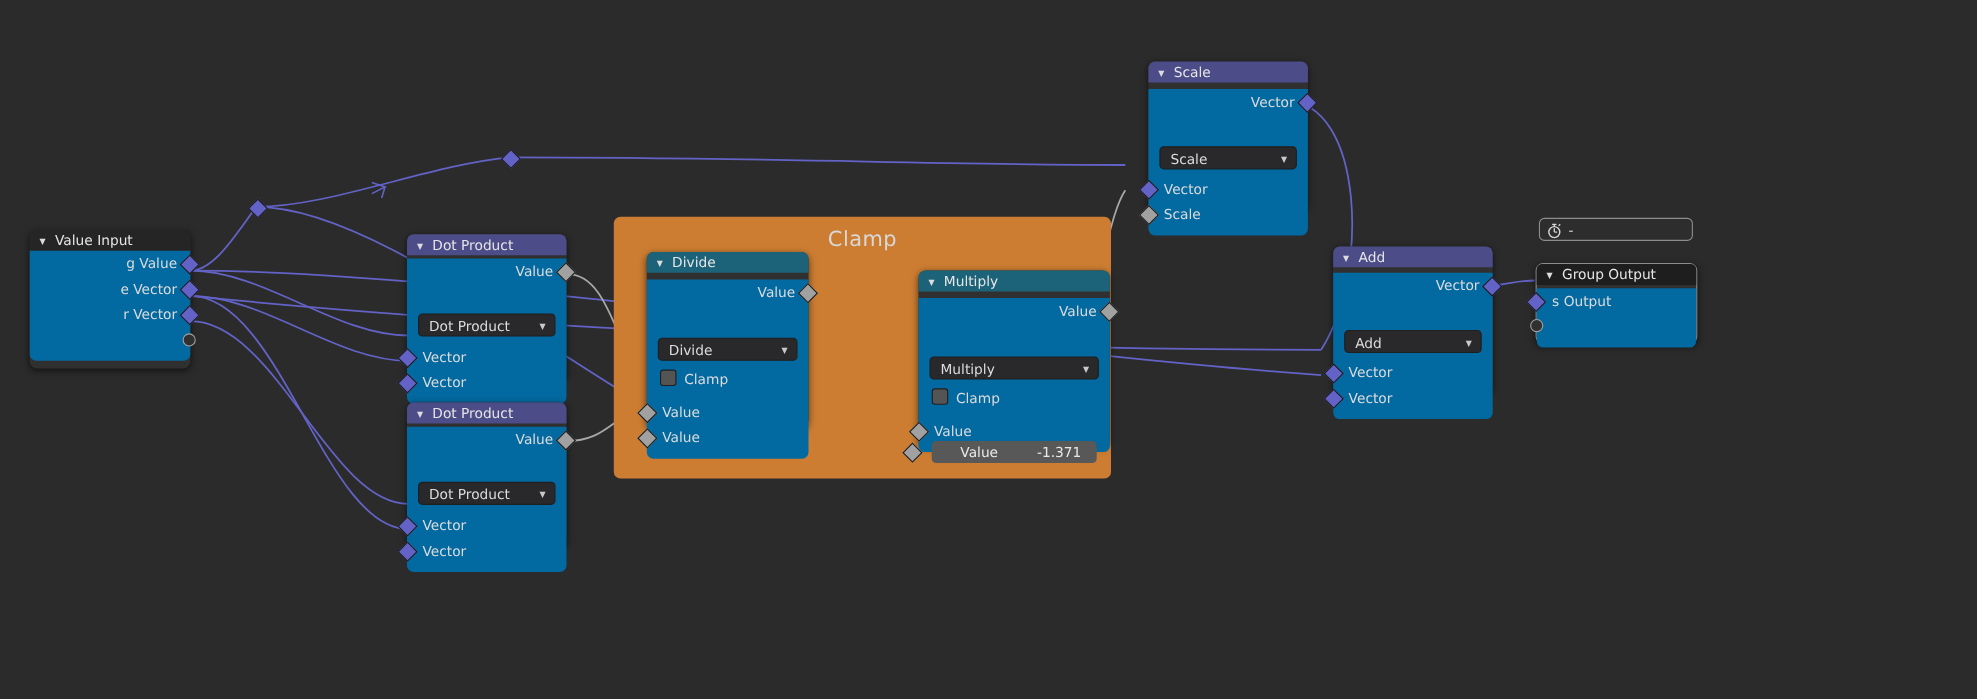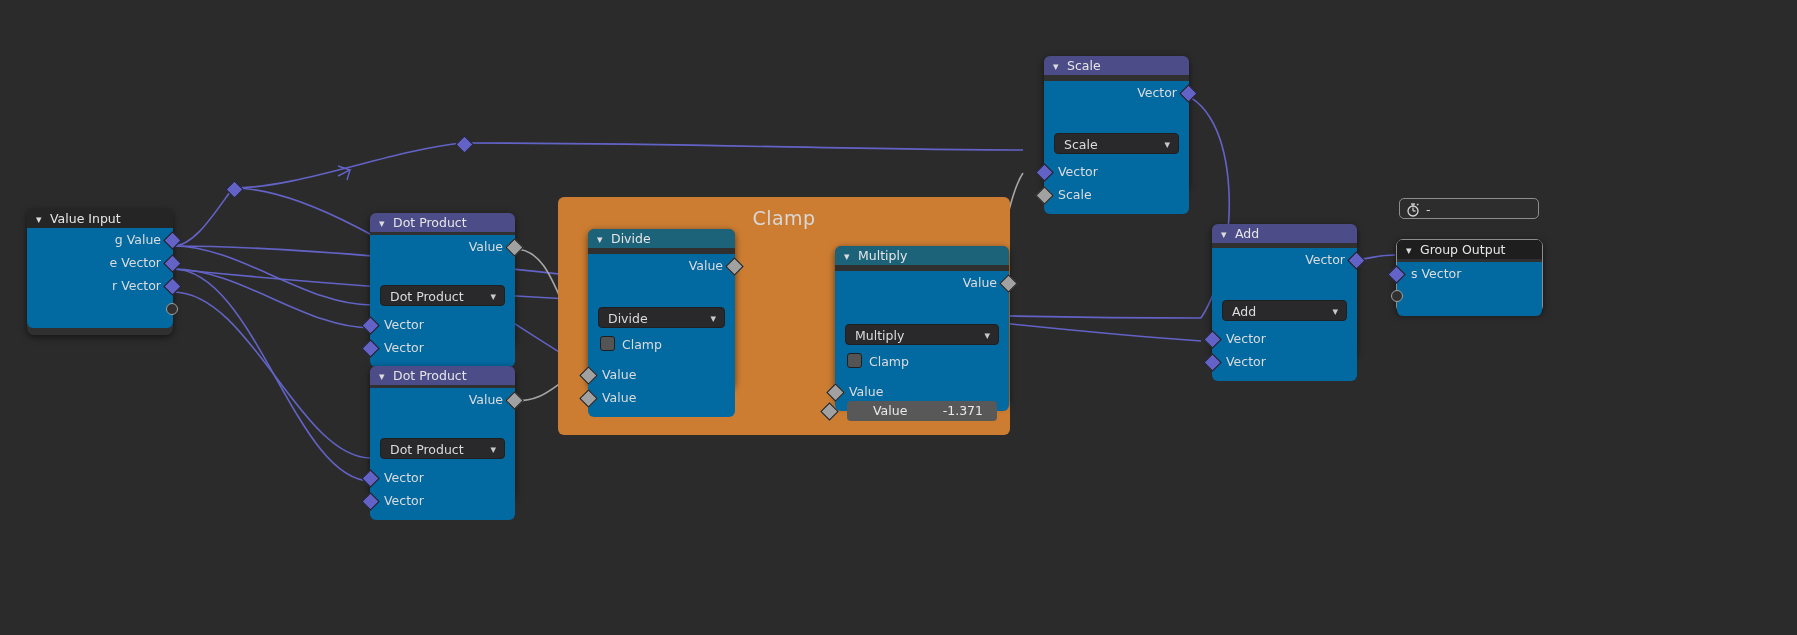--- a/index.html
+++ b/index.html
@@ -292,21 +292,21 @@
     <span>-</span>
   </div>
 
   <div class="node outlined" id="n-group-output" style="left: 1396px; top: 219px; width: 145px; height: 72px; margin-top: 20px;">
     <div class="hdr dark" style="background: rgb(30, 30, 30);">
       <span class="chev">▾</span><span class="t">Group Output</span>
     </div>
     <div class="body">
       <div class="row in" style="margin-top:3px;">
         <span class="sock diamond vec" style="left:-7px;top:6px;"></span>
-        <span>s Vector</span>
+        <span>s Output</span>
       </div>
       <div class="row in">
         <span class="sock circle" style="left:-6px;top:5px;"></span>
       </div>
     </div>
   </div>
 
   <span class="sock diamond vec" id="rr-a" style="position: absolute; left: 228px; top: 183px; background: rgb(99, 99, 199);"></span>
   <span class="sock diamond vec" id="rr-b" style="position: absolute; left: 458px; top: 138px; background: rgb(99, 99, 199);"></span>
 

